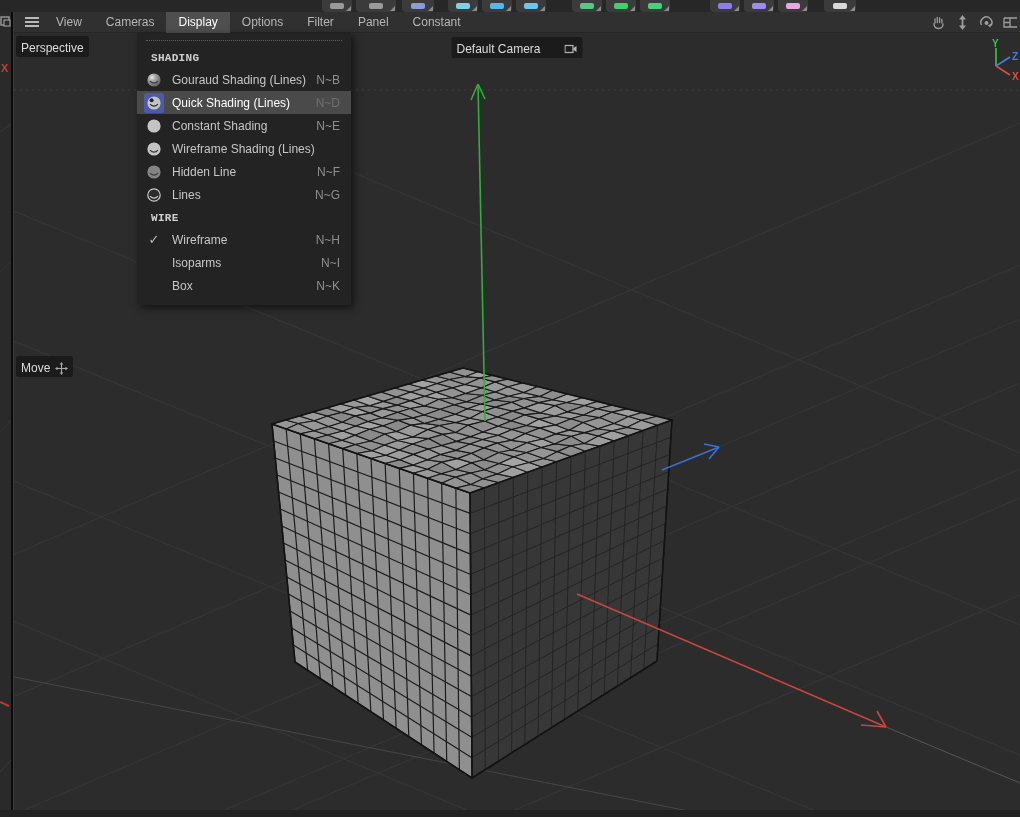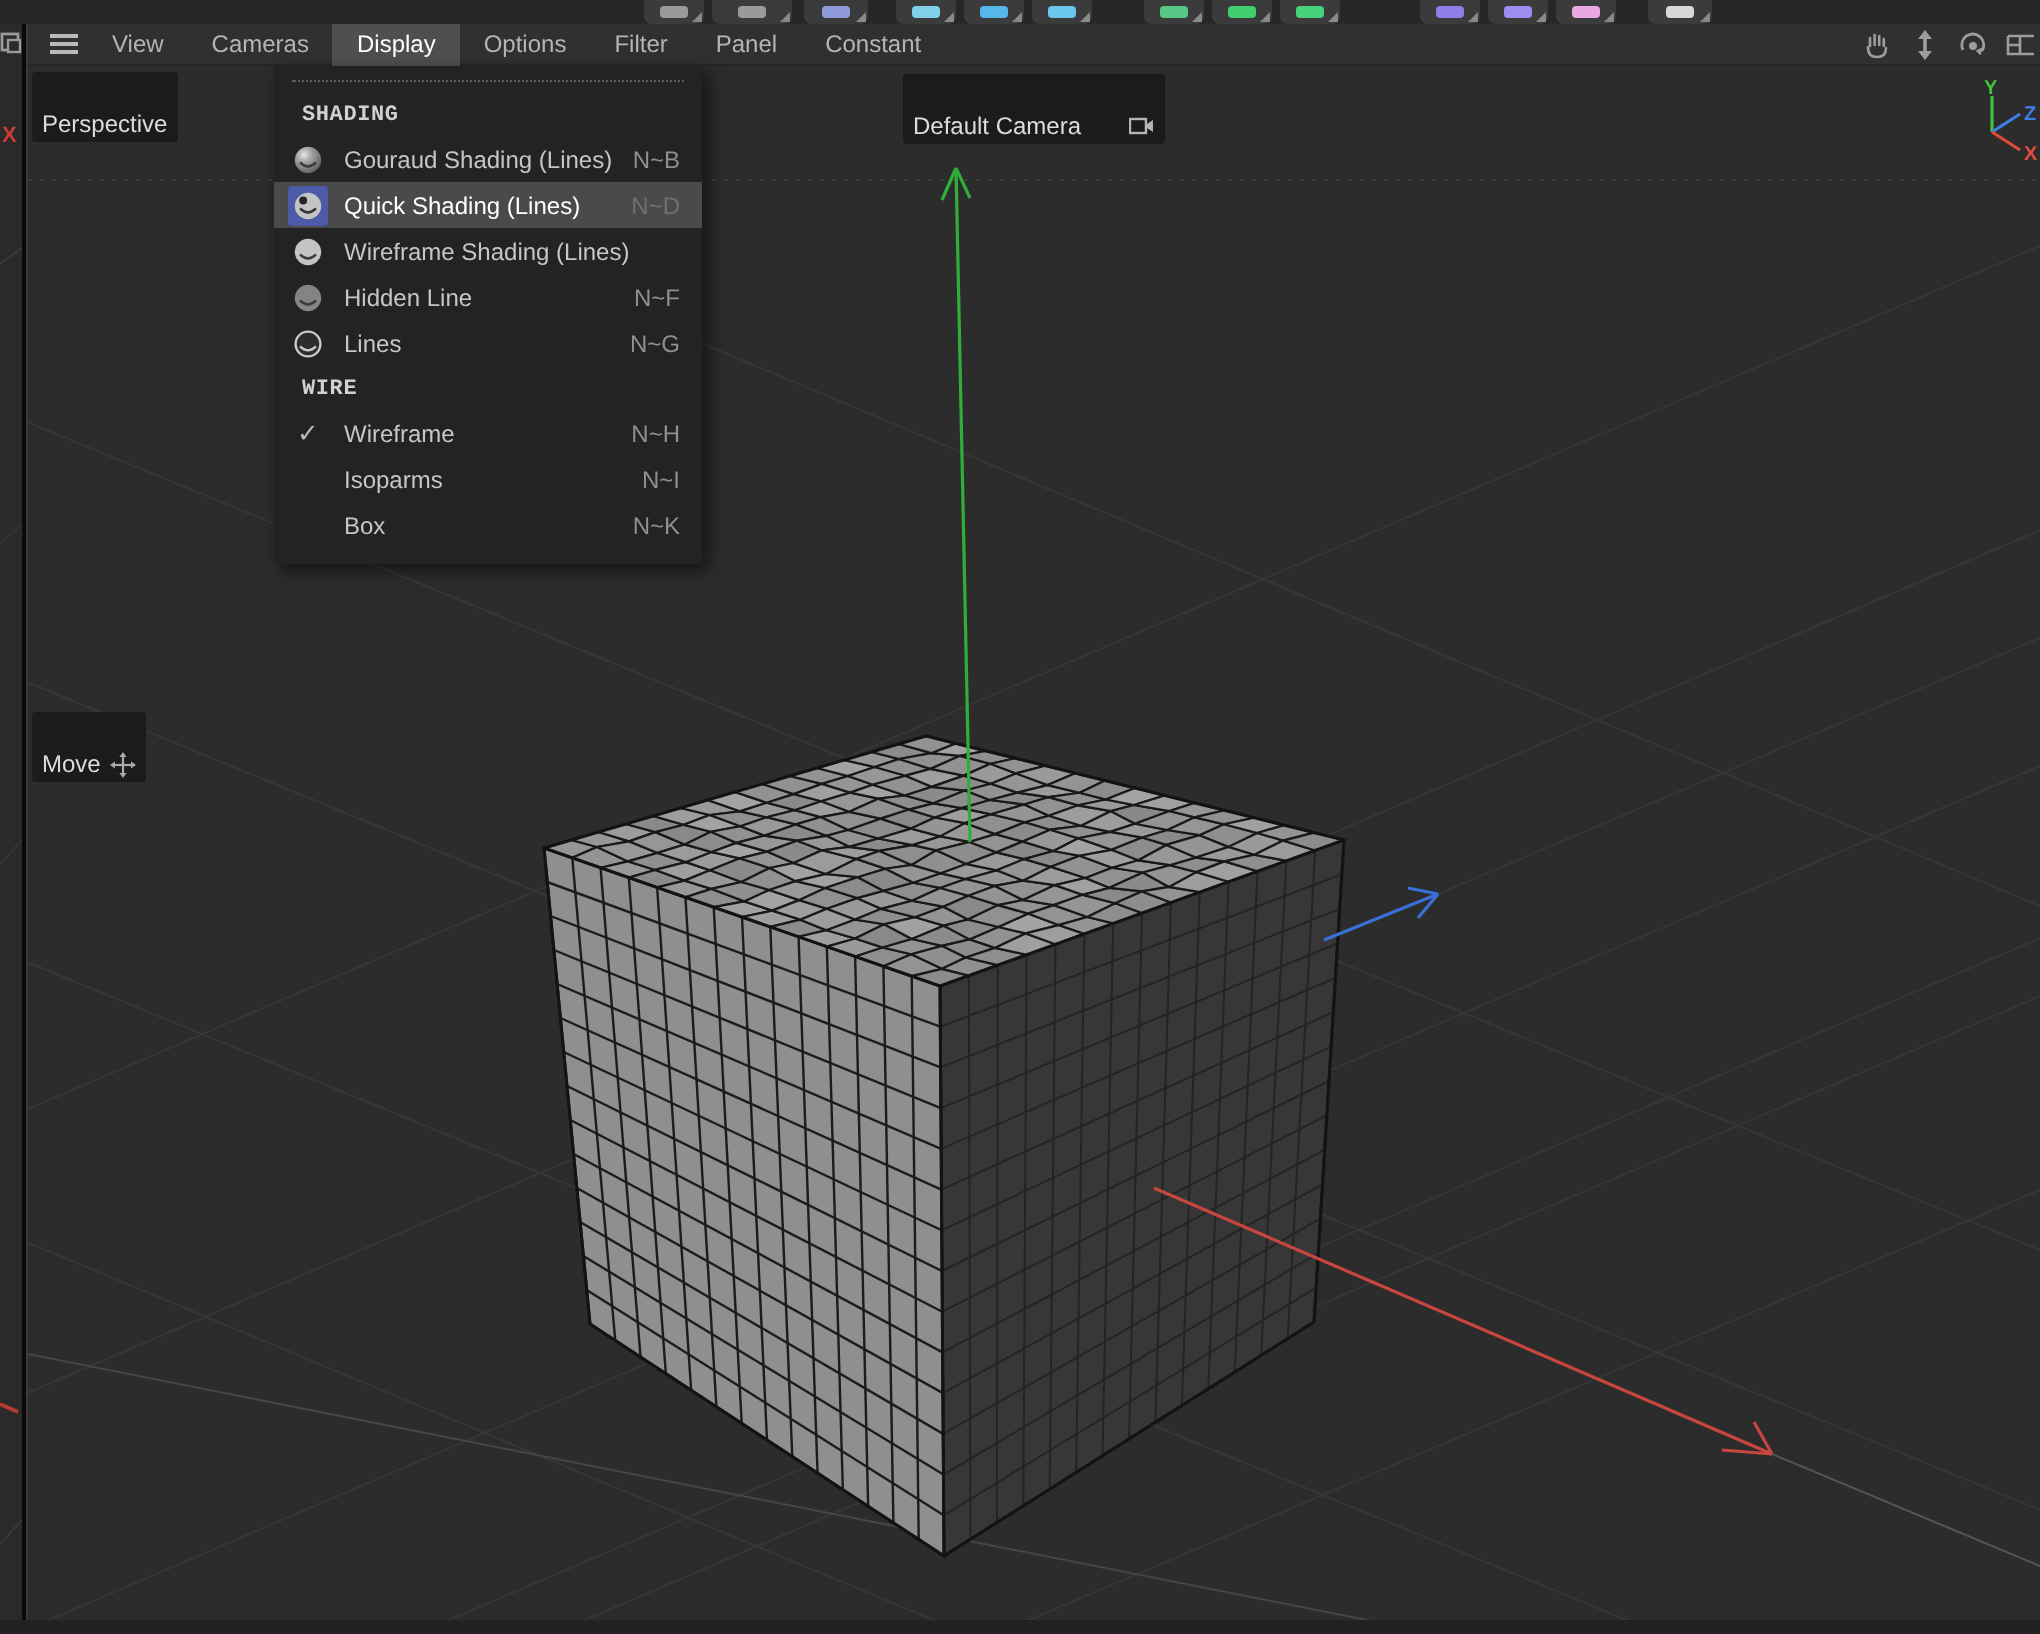--- a/index.html
+++ b/index.html
@@ -24,21 +24,21 @@
   #hamburger { width:30px; height:21px; display:flex; flex-direction:column; justify-content:center; gap:2px; padding-left:11px; cursor:pointer; }
   #hamburger span { display:block; width:14px; height:2px; background:#b9b9b9; }
   .mb-item { padding:0 12px; height:21px; line-height:21px; font-size:12px; color:#b5b5b5; cursor:pointer; }
   .mb-item.active { background:#4f4f4f; color:#ffffff; }
   #nav-icons { margin-left:auto; display:flex; align-items:center; gap:4px; padding-right:0; }
   .nav-icon { width:20px; height:18px; display:flex; align-items:center; justify-content:center; }
 
   
   #viewport { position:absolute; left:14px; top:33px; width:1006px; height:777px; background:#2c2c2c; overflow:hidden; }
   #vp-svg { position:absolute; left:0; top:0; }
-  .hud-label { position:absolute; background:#1b1b1b; color:#dcdcdc; font-size:12px; padding:19px 5px 2px; border-radius:2px; display:flex; align-items:center; gap:5px; white-space:nowrap; }
+  .hud-label { position:absolute; background:#1b1b1b; color:#dcdcdc; font-size:12px; padding:5px 5px 2px; border-radius:2px; display:flex; align-items:center; gap:5px; white-space:nowrap; }
   #perspective-label { left:2px; top:3px; }
   #camera-label { left:50%; transform:translateX(-50%); top:4px;gap:24px; }
   #move-label { left:2px; top:323px; }
 
   #axis-gizmo { position:absolute; right:0px; top:5px; }
 
   #bottom-strip { position:absolute; left:0; bottom:0; width:1020px; height:7px; background:#222222; z-index:35; }
 
   
   #display-menu { position:absolute; left:137px; top:33px; width:214px; background:#232323; z-index:60;
@@ -534,20 +534,29 @@
               <path d="M4 9.2 Q8 13.2 12 9.2" fill="none" stroke="#333333" stroke-width="1.2"></path>
             </svg>
           </span>
           <span class="mi-label">Quick Shading (Lines)</span>
           <span class="mi-shortcut">N~D</span>
         </div>
         <div class="menu-row">
           <span class="mi-icon">
             <svg width="16" height="16" viewBox="0 0 16 16">
               <circle cx="8" cy="8" r="6.6" fill="#c4c4c4"></circle>
+            </svg>
+          </span>
+          <span class="mi-label">Constant Shading</span>
+          <span class="mi-shortcut">N~E</span>
+        </div>
+        <div class="menu-row">
+          <span class="mi-icon">
+            <svg width="16" height="16" viewBox="0 0 16 16">
+              <circle cx="8" cy="8" r="6.6" fill="#c4c4c4"></circle>
               <path d="M4 9.2 Q8 13.2 12 9.2" fill="none" stroke="#3a3a3a" stroke-width="1.2"></path>
             </svg>
           </span>
           <span class="mi-label">Wireframe Shading (Lines)</span>
           <span class="mi-shortcut"></span>
         </div>
         <div class="menu-row">
           <span class="mi-icon">
             <svg width="16" height="16" viewBox="0 0 16 16">
               <circle cx="8" cy="8" r="6.6" fill="#848484"></circle>

